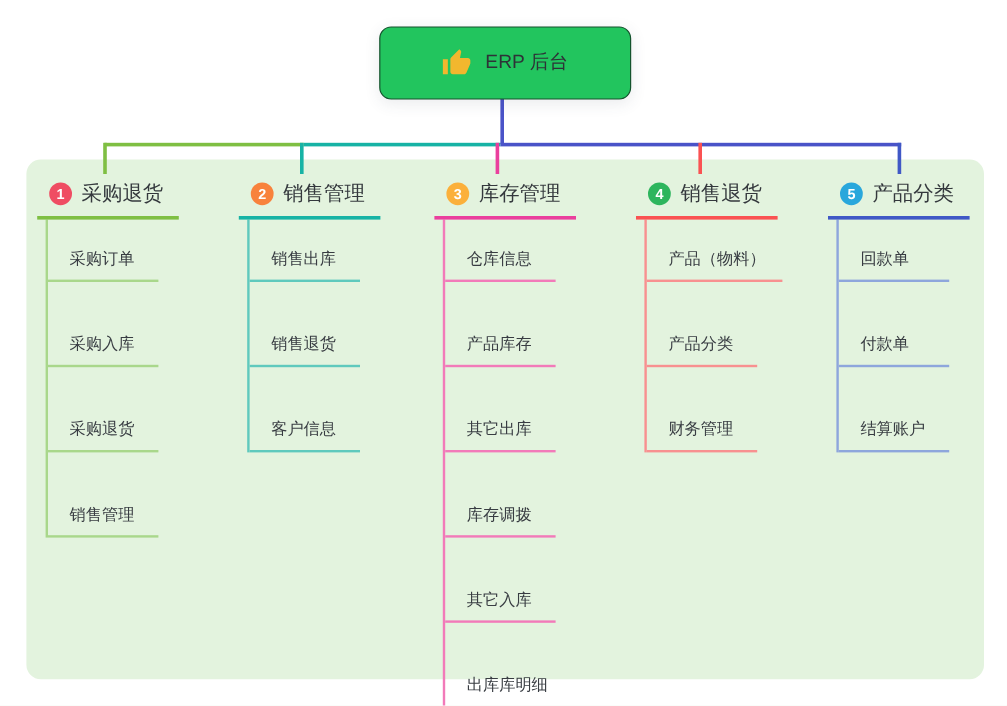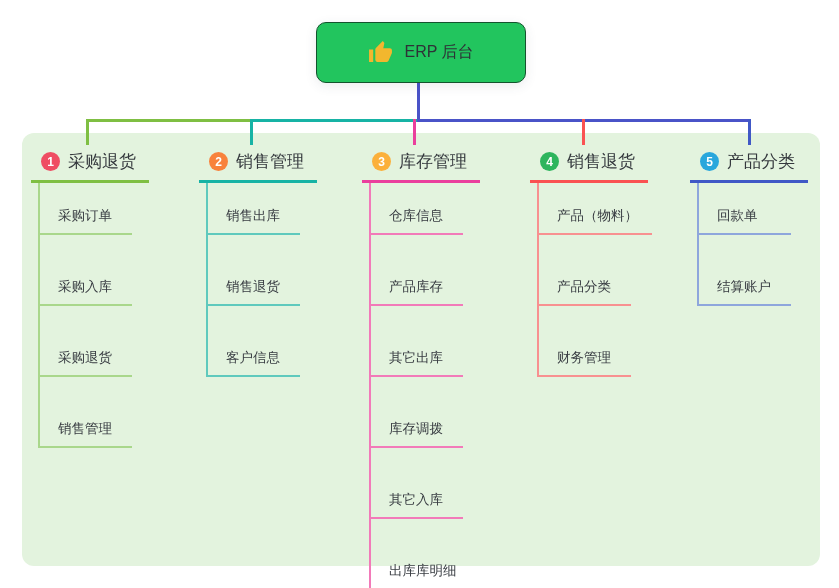--- a/index.html
+++ b/index.html
@@ -176,16 +176,19 @@
 <div class="branch branch-5" data-branch="4" style="--c: #4058c6; --lc: #8ea6dc; --bc: #29a7dc;">
   <div class="branch-header">
     <span class="badge">5</span>
     <span>产品分类</span>
   </div>
   <div class="branch-items">
     <div class="item">
         <span class="item-label">回款单</span>
       </div>
     <div class="item">
+        <span class="item-label">付款单</span>
+      </div>
+    <div class="item">
         <span class="item-label">结算账户</span>
       </div>
   </div>
 </div>
 
 </body></html>

